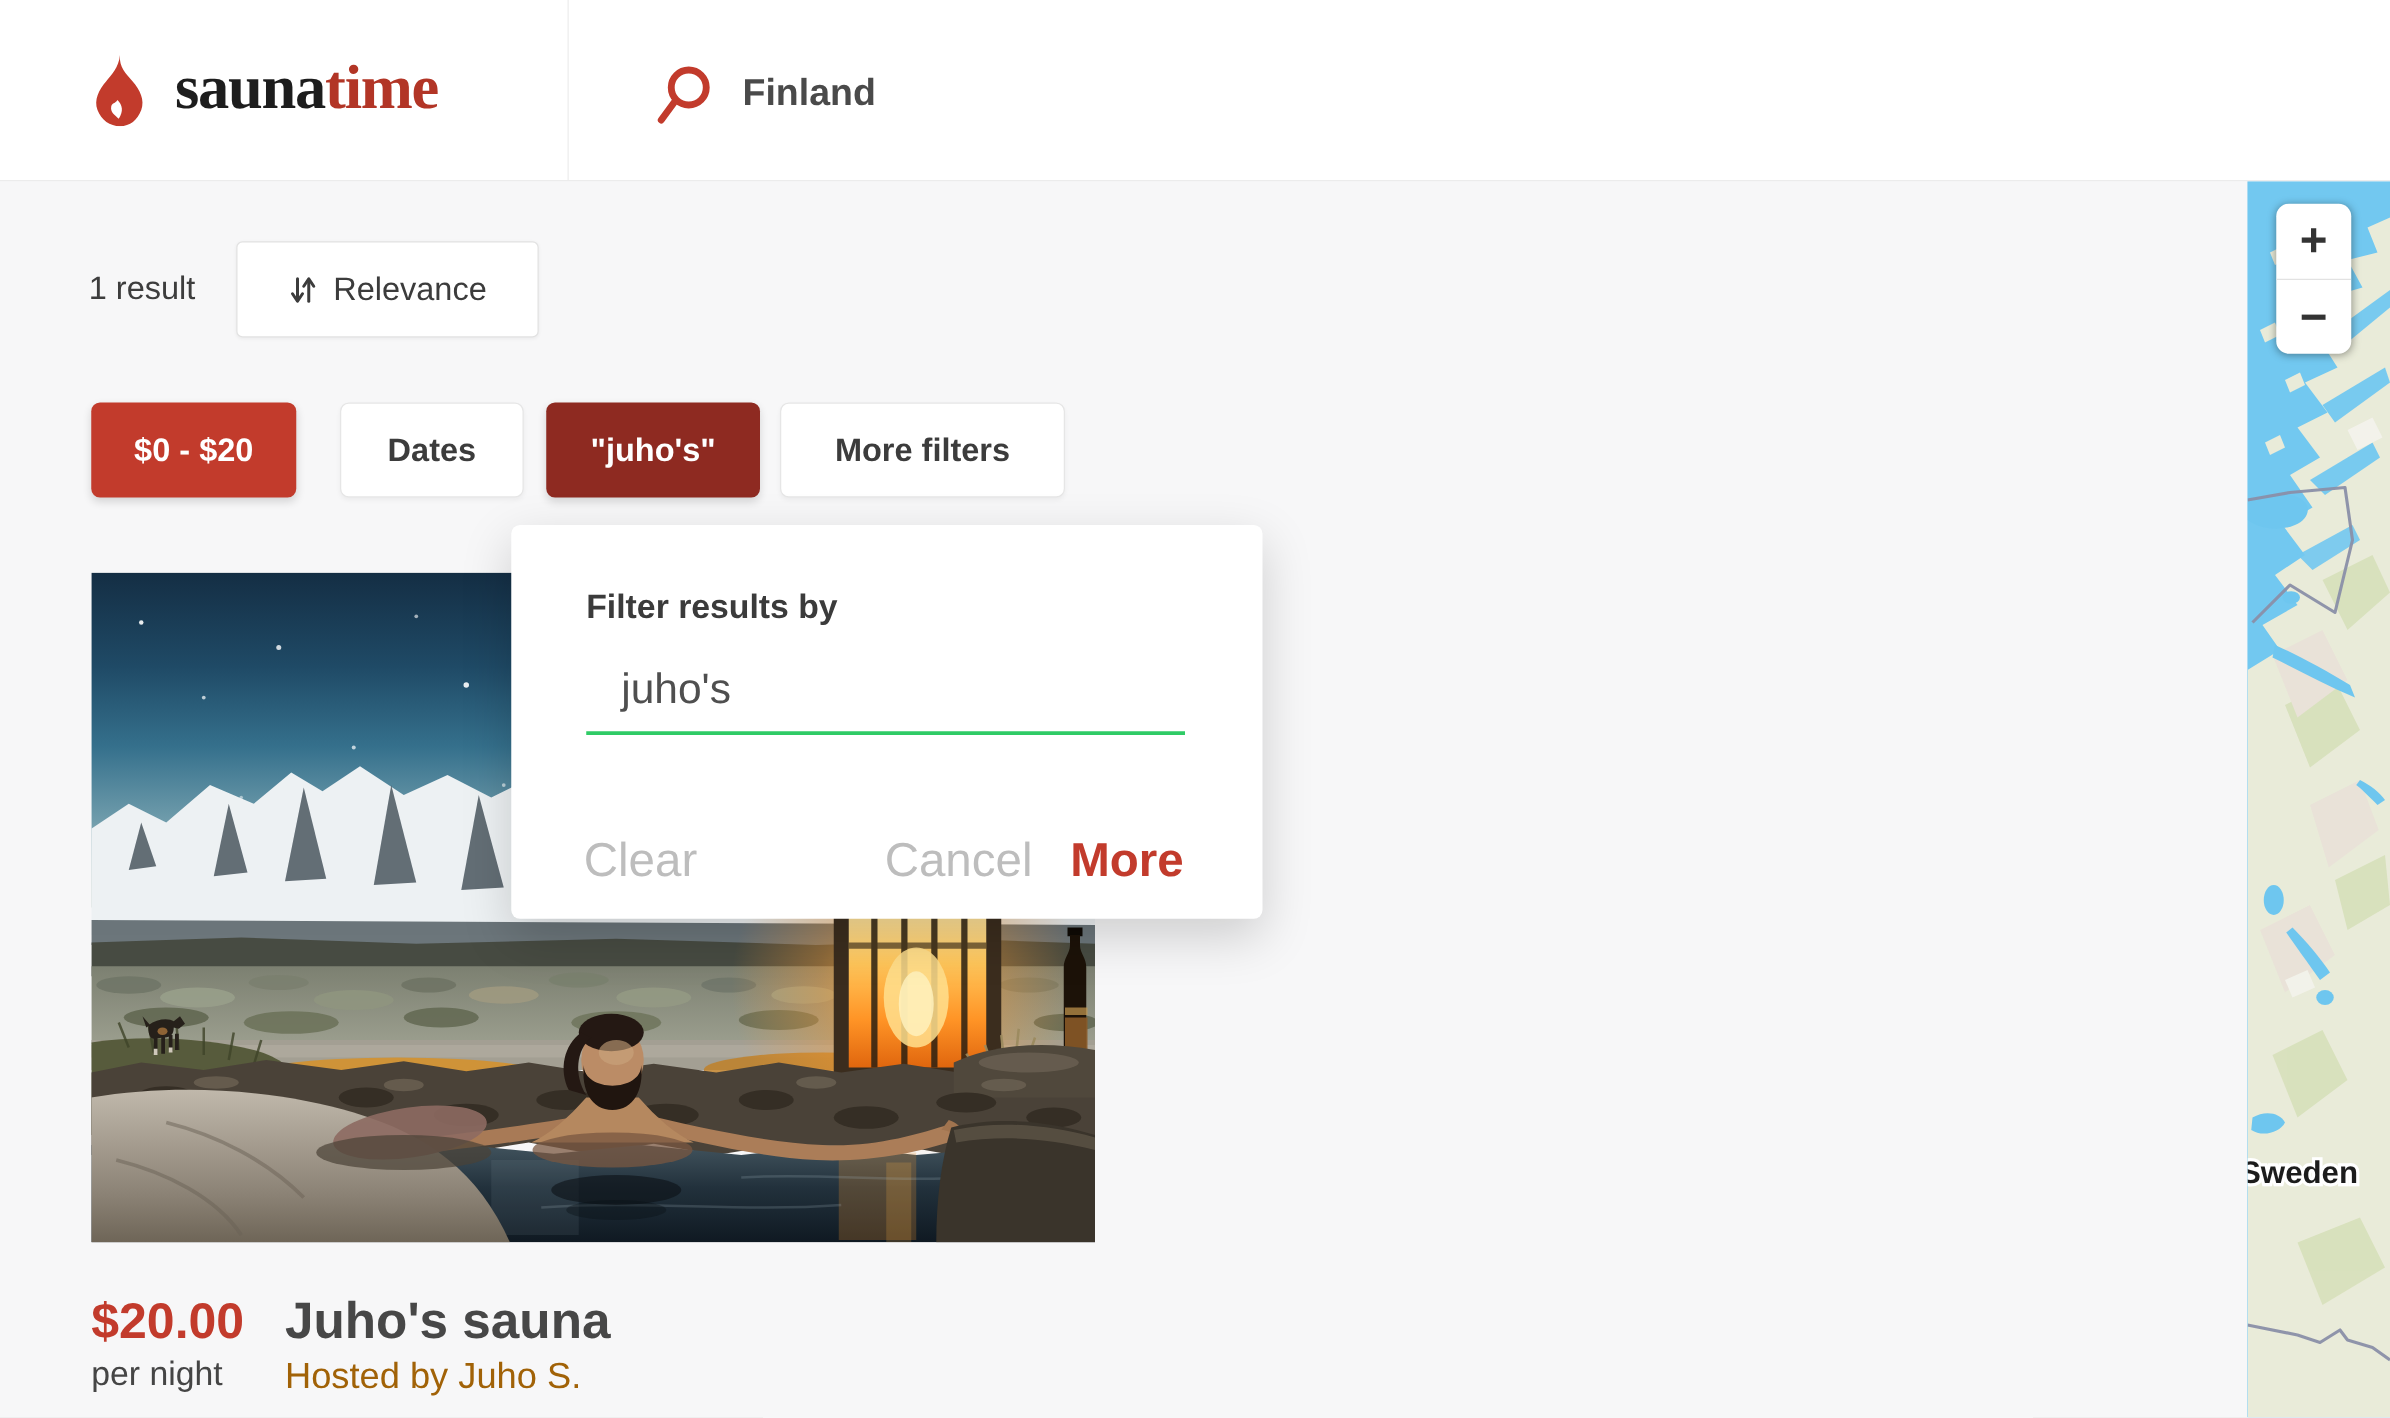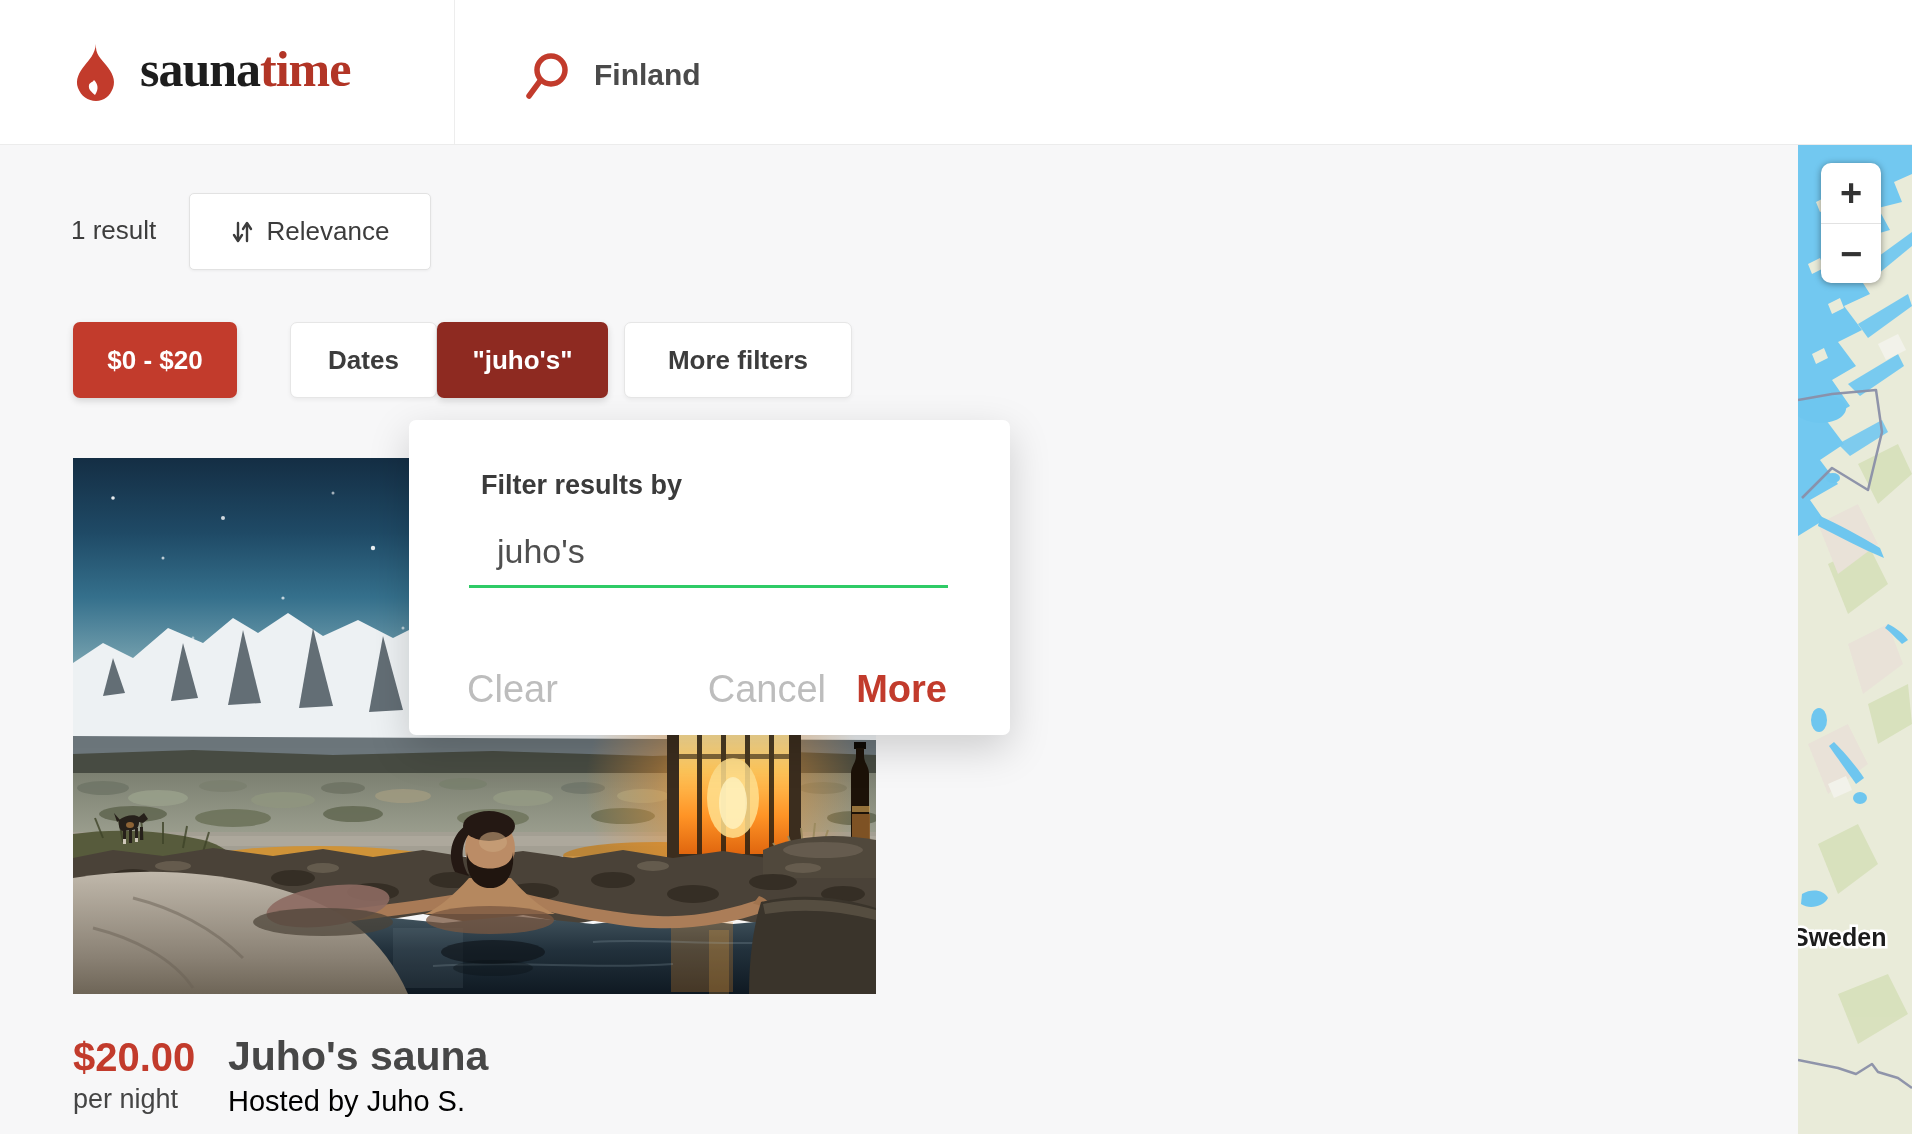--- a/index.html
+++ b/index.html
@@ -21,41 +21,41 @@
            border:1px solid #e2e2e2;border-radius:5px;box-shadow:0 1px 3px rgba(0,0,0,.05);
            display:flex;align-items:center;justify-content:center;gap:13px;
            font-size:26px;color:#3c3c3c;cursor:pointer;box-sizing:border-box;}
   
   .chip{position:absolute;top:322px;height:76px;border-radius:7px;display:flex;align-items:center;
         justify-content:center;font-size:26px;font-weight:600;box-sizing:border-box;cursor:pointer;}
   .chip.red{background:#c23b2c;color:#ffffff;box-shadow:0 3px 7px rgba(0,0,0,.14);}
   .chip.darkred{background:#8e2a21;color:#ffffff;box-shadow:0 3px 7px rgba(0,0,0,.14);}
   .chip.white{background:#ffffff;color:#3c3c3c;border:1px solid #e6e6e6;box-shadow:0 2px 4px rgba(0,0,0,.05);}
   #chip-price{left:73px;width:164px;}
-  #chip-dates{left:272px;width:147px;margin-left:18px;}
+  #chip-dates{left:272px;width:147px;}
   #chip-keyword{left:437px;width:171px;}
   #chip-more{left:624px;width:228px;}
   
   #hero{position:absolute;left:73px;top:458px;width:803px;height:536px;overflow:hidden;z-index:1;}
   
   #popup{position:absolute;left:409px;top:420px;width:601px;height:315px;background:#ffffff;
          border-radius:7px;box-shadow:0 14px 40px rgba(0,0,0,.17);z-index:10;box-sizing:border-box;}
-  #popup .title{position:absolute;left:72px;top:52px;font-size:27px;font-weight:700;color:#3b3b3b;line-height:1;text-align:center;}
+  #popup .title{position:absolute;left:60px;top:52px;font-size:27px;font-weight:700;color:#3b3b3b;line-height:1;text-align:center;}
   #popup .field{position:absolute;left:60px;top:100px;width:479px;height:68px;
                 border-bottom:3px solid #2fcb66;box-sizing:border-box;cursor:text;}
   #popup .field .val{position:absolute;left:4px;top:14px;font-size:34px;color:#4f4f4f;line-height:1;margin-left:24px;}
   #popup .act{position:absolute;top:250px;font-size:38px;line-height:1;cursor:pointer;font-weight:500;}
   #popup .act.clear{left:58px;color:#bdbdbd;}
   #popup .act.cancel{right:184px;color:#bdbdbd;}
   #popup .act.apply{right:63px;color:#c23b2c;font-weight:700;}
   
   #price{position:absolute;left:73px;top:1037px;font-size:40px;font-weight:700;color:#c23b2c;line-height:1;}
   #priceunit{position:absolute;left:73px;top:1086px;font-size:27px;color:#454545;line-height:1;}
   #ltitle{position:absolute;left:228px;top:1036px;font-size:41px;font-weight:700;color:#474747;line-height:1;}
-  #lhost{position:absolute;left:228px;top:1087px;font-size:29px;color:#000000;line-height:1;}
+  #lhost{position:absolute;left:228px;top:1087px;font-size:29px;color:#a16207;line-height:1;}
   
   #map{position:absolute;left:1798px;top:144px;width:114px;height:990px;overflow:hidden;background:#72c8f0;}
   #zoomctl{position:absolute;left:23px;top:19px;width:60px;height:120px;background:#ffffff;border-radius:10px;
            box-shadow:0 1px 7px rgba(0,0,0,.4);overflow:hidden;}
   .zbtn{width:60px;height:60px;display:flex;align-items:center;justify-content:center;
         font-size:38px;font-weight:700;color:#333;cursor:pointer;box-sizing:border-box;line-height:1;}
   .zbtn.minus{border-top:1px solid #e2e2e2;}
 </style>
 </head>
 <body>

